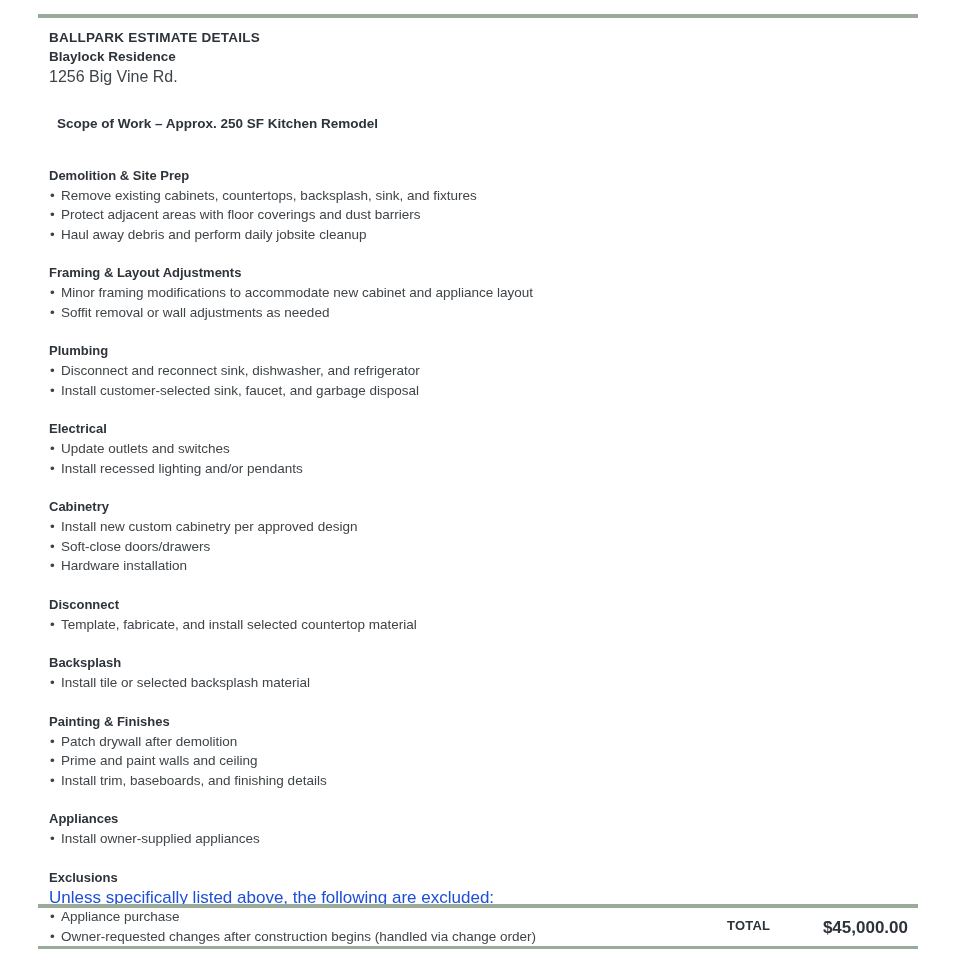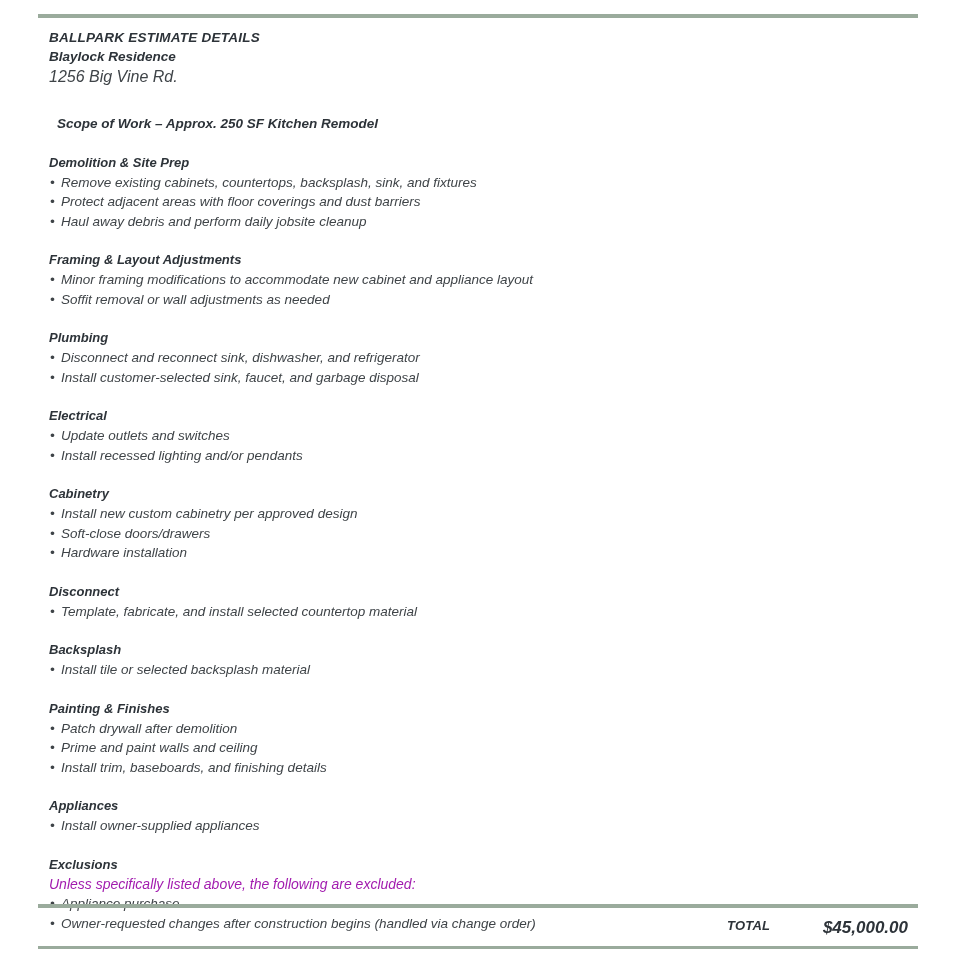--- a/index.html
+++ b/index.html
@@ -14,21 +14,20 @@
     font-family: "Liberation Sans", "DejaVu Sans", sans-serif;
     color: #3f4448;
     -webkit-font-smoothing: antialiased;
   }
   .page {
     position: relative;
     width: 960px;
     height: 960px;
     box-sizing: border-box;
     overflow: hidden;
-    font-style: italic;
   }
 
   
   .rule {
     position: absolute;
     left: 38px;
     width: 880px;
     background: #9aab9c;
   }
   .rule-top   { top: 14px;  height: 4px; }
@@ -68,38 +67,38 @@
   .scope-line {
     font-size: 13.5px;
     font-weight: bold;
     color: #2d3339;
     line-height: 19.5px;
     margin: 8px;
     padding-top: 20px;
   }
 
   .sections {
-    margin-top: 19px;
+    margin-top: 32px;
   }
   .section {
     margin-bottom: 19px;
   }
   .section:last-child { margin-bottom: 0; }
 
   .section-heading {
     font-size: 13px;
     font-weight: bold;
     color: #2d3339;
     line-height: 19.5px;
     margin: 0 0 0.5px 0;
   }
   .section-note {
-    font-size: 14px;
+    font-size: 17px;
     font-weight: normal;
-    color: #a21caf;
+    color: #1d4ed8;
     line-height: 19.5px;
     margin: 0;
   }
   ul.items {
     list-style: none;
     margin: 0;
     padding: 0;
   }
   ul.items li {
     position: relative;

